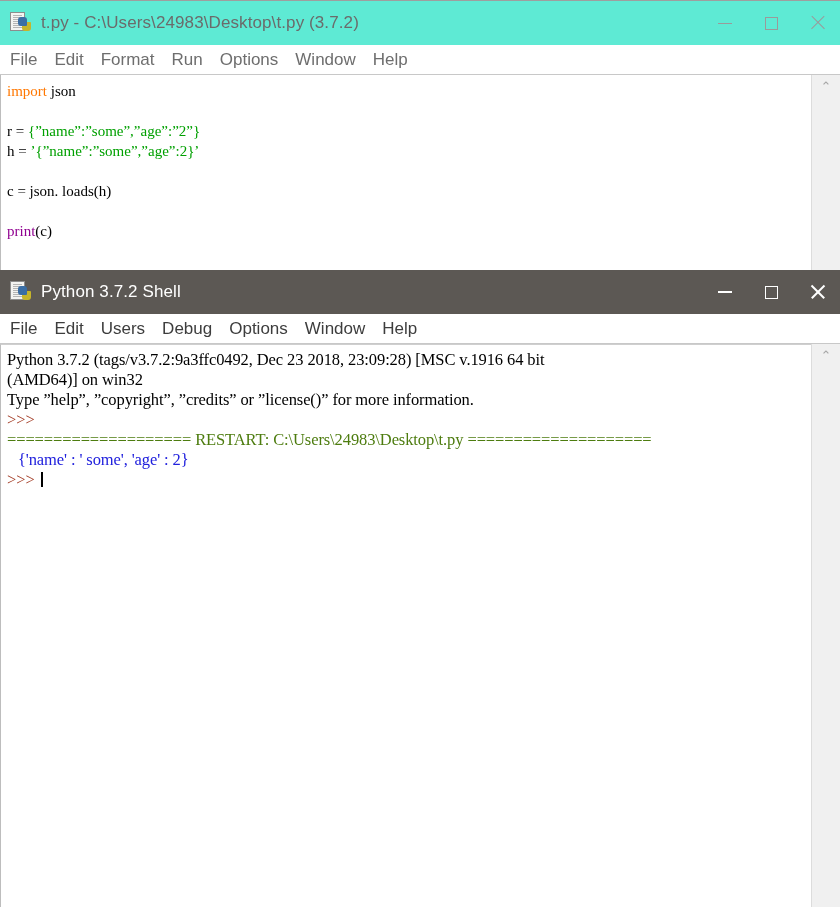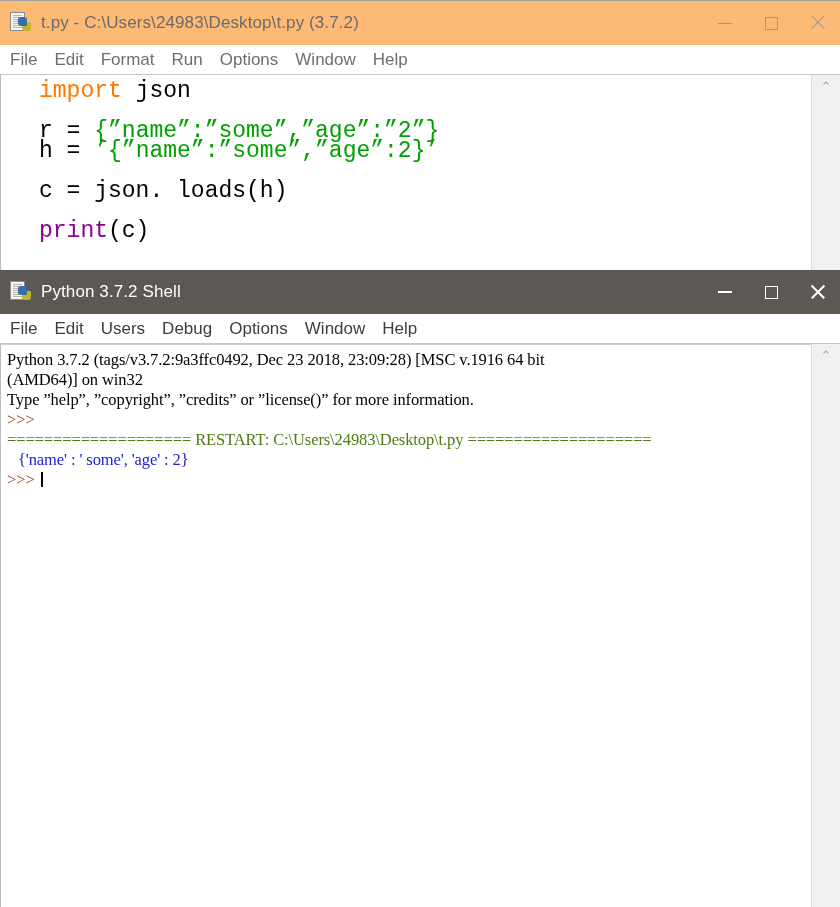--- a/index.html
+++ b/index.html
@@ -21,21 +21,21 @@
     left: 0; top: 0;
     width: 840px;
     height: 278px;
     background: #ffffff;
     border-top: 1px solid #9e9e9e;
     box-sizing: border-box;
   }
   #editor-titlebar {
     position: relative;
     height: 44px;
-    background: #fdba74;
+    background: #5eead4;
     display: flex;
     align-items: center;
   }
   .win-icon {
     width: 22px; height: 22px;
     margin-left: 10px; margin-right: 9px;
     position: relative;
     flex: 0 0 auto;
   }
   .doc-shape {
@@ -156,27 +156,26 @@
   }
   .textpane {
     flex: 1 1 auto;
     position: relative;
     background: #ffffff;
     overflow: hidden;
     border-left: 1px solid #bdbdbd;
     box-sizing: border-box;
   }
   .code {
-    font-family: Liberation Mono, monospace;
-    font-size: 23px;
+    font-family: Liberation Serif, serif;
+    font-size: 15px;
     line-height: 20px;
     white-space: pre;
     padding: 6px 0 0 6px;
     color: #000000;
-    margin-left: 32px;
   }
   .kw-import { color: #ff7700; }
   .kw-print  { color: #900090; }
   .str       { color: #00a000; }
 
   
   .vscroll {
     width: 29px;
     background: #f0f0f0;
     border-left: 1px solid #dcdcdc;

